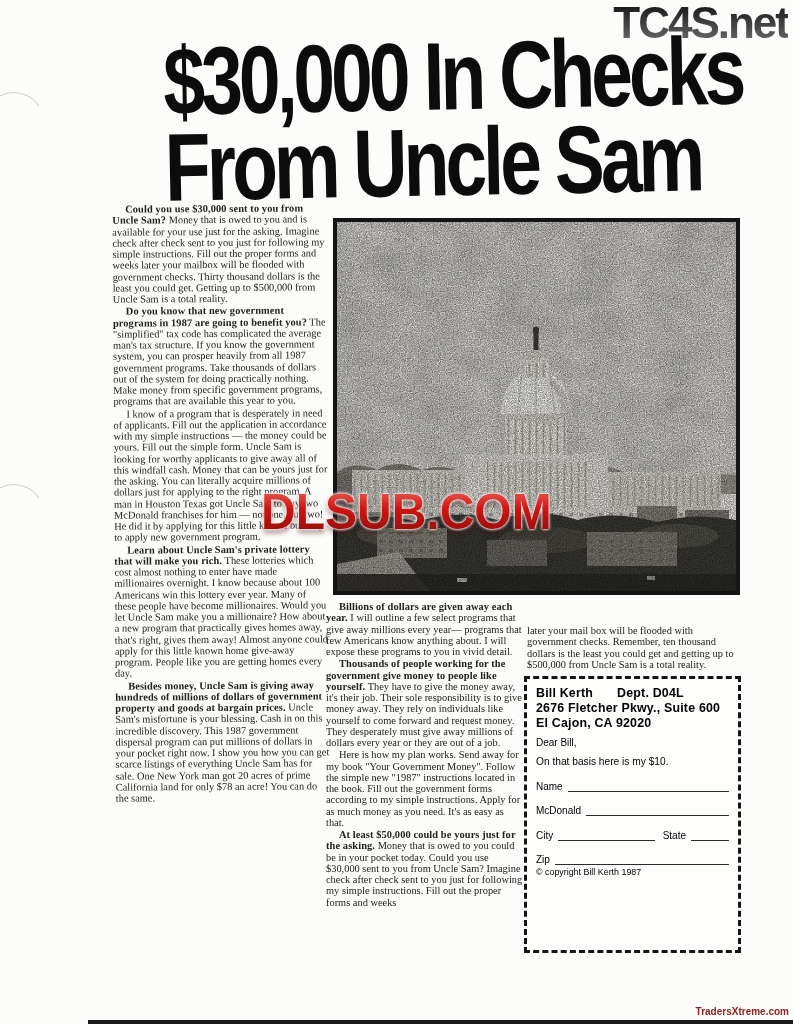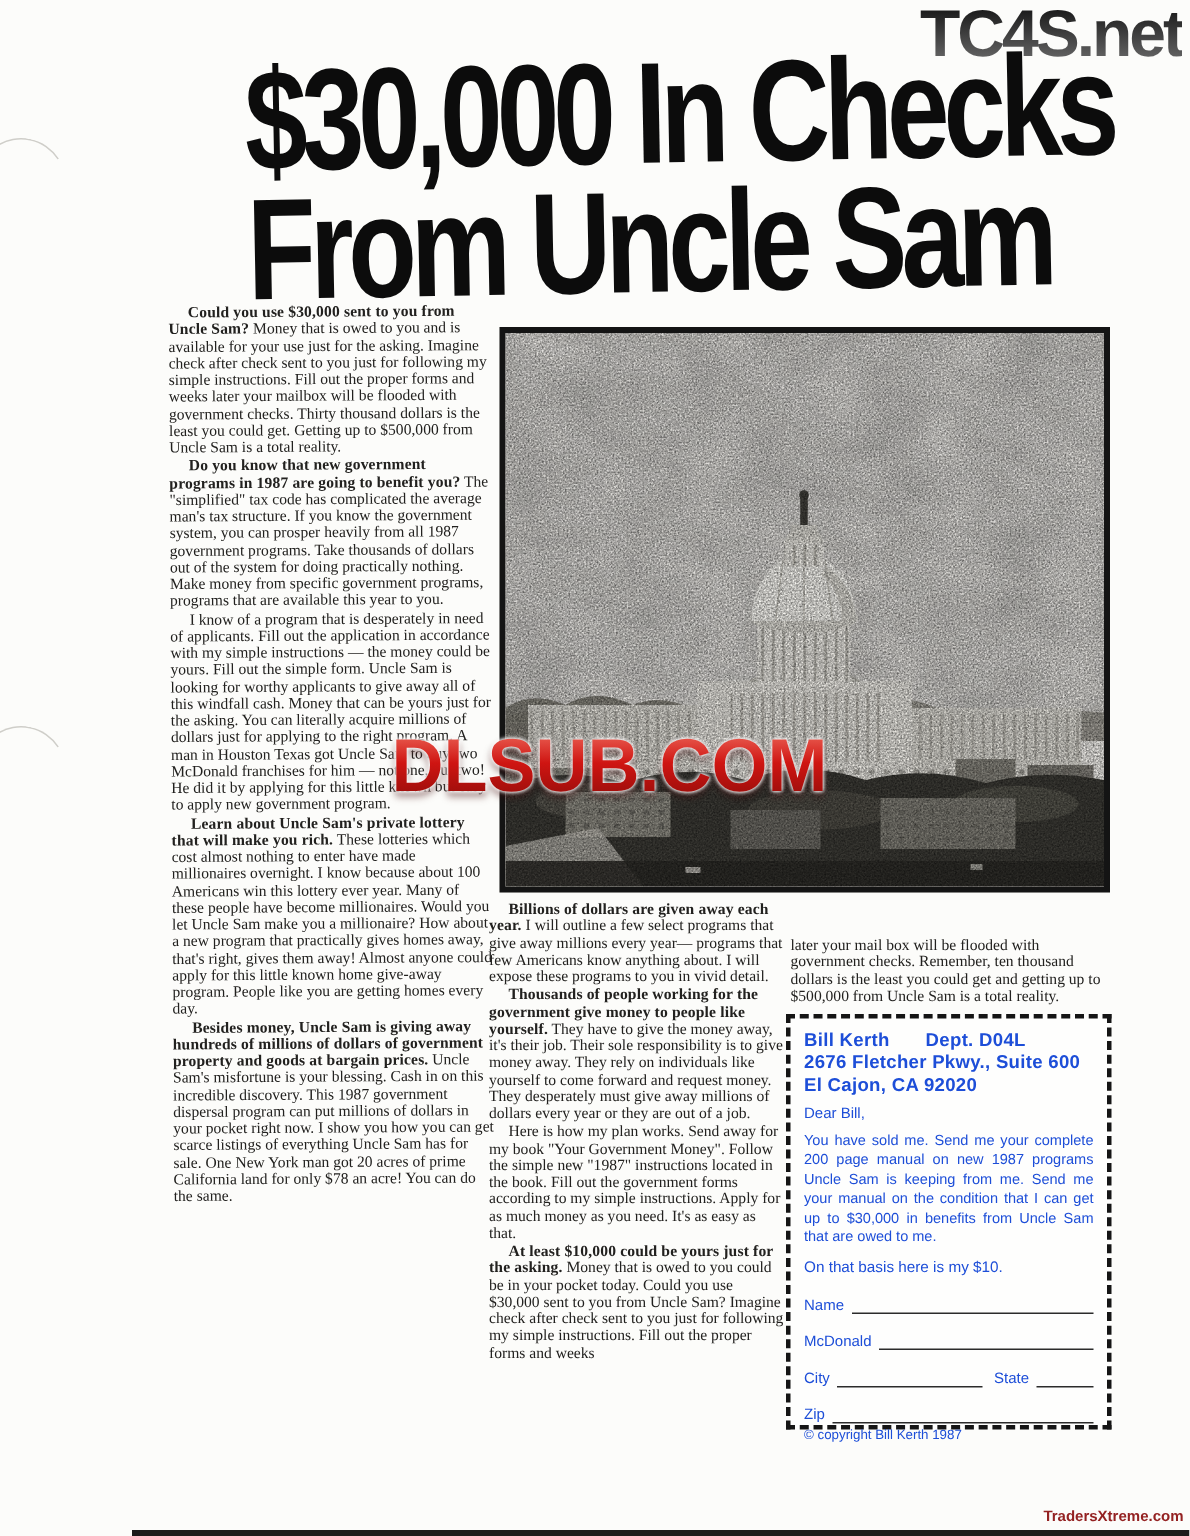--- a/index.html
+++ b/index.html
@@ -47,21 +47,21 @@
   .col-right p{text-indent:0;}
   
   .photo{
     position:absolute;left:333px;top:218px;width:399px;height:369px;
     border:4px solid #141414;z-index:2;background:#edebe7;
   }
   
   .coupon{
     position:absolute;left:524px;top:676px;width:193px;height:258px;
     border:3px dashed #151515;padding:7px 9px 6px 9px;
-    font-family:"Liberation Sans",sans-serif;color:#1d4ed8;z-index:4;background:rgba(255,255,255,.6);
+    font-family:"Liberation Sans",sans-serif;color:#000000;z-index:4;background:rgba(255,255,255,.6);
   }
   .c-head{font-weight:bold;font-size:12.4px;line-height:1.22;letter-spacing:.2px;}
   .c-head .dept{margin-left:24px;}
   .c-sal{font-size:10px;margin-top:6px;}
   .c-body{font-size:9.7px;line-height:1.32;margin-top:7px;text-align:justify;}
   .c-basis{font-size:10.2px;margin-top:8px;}
   .frow{display:flex;align-items:flex-end;margin-top:12.5px;font-size:10px;justify-content:space-between;}
   .fline{flex:1;border-bottom:1.4px solid #2b2b2b;margin-left:5px;height:11px;}
   .fline.short{flex:0 0 38px;}
   .frow .state-label{margin-left:8px;}
@@ -170,35 +170,34 @@
   <p><b>Do you know that new government programs in 1987 are going to benefit you?</b><span> The "simplified" tax code has complicated the average man's tax structure. If you know the government system, you can prosper heavily from all 1987 government programs. Take thousands of dollars out of the system for doing practically nothing. Make money from specific government programs, programs that are available this year to you.</span></p>
   <p><b></b><span>I know of a program that is desperately in need of applicants. Fill out the application in accordance with my simple instructions — the money could be yours. Fill out the simple form. Uncle Sam is looking for worthy applicants to give away all of this windfall cash. Money that can be yours just for the asking. You can literally acquire millions of dollars just for applying to the right program. A man in Houston Texas got Uncle Sam to buy two McDonald franchises for him — not one, but two! He did it by applying for this little known but easy to apply new government program.</span></p>
   <p><b>Learn about Uncle Sam's private lottery that will make you rich.</b><span> These lotteries which cost almost nothing to enter have made millionaires overnight. I know because about 100 Americans win this lottery ever year. Many of these people have become millionaires. Would you let Uncle Sam make you a millionaire? How about a new program that practically gives homes away, that's right, gives them away! Almost anyone could apply for this little known home give-away program. People like you are getting homes every day.</span></p>
   <p><b>Besides money, Uncle Sam is giving away hundreds of millions of dollars of government property and goods at bargain prices.</b><span> Uncle Sam's misfortune is your blessing. Cash in on this incredible discovery. This 1987 government dispersal program can put millions of dollars in your pocket right now. I show you how you can get scarce listings of everything Uncle Sam has for sale. One New York man got 20 acres of prime California land for only $78 an acre! You can do the same.</span></p>
 </div>
 
 <div class="col col-mid">
   <p><b>Billions of dollars are given away each year.</b><span> I will outline a few select programs that give away millions every year— programs that few Americans know anything about. I will expose these programs to you in vivid detail.</span></p>
   <p><b>Thousands of people working for the government give money to people like yourself.</b><span> They have to give the money away, it's their job. Their sole responsibility is to give money away. They rely on individuals like yourself to come forward and request money. They desperately must give away millions of dollars every year or they are out of a job.</span></p>
   <p><b></b><span>Here is how my plan works. Send away for my book "Your Government Money". Follow the simple new "1987" instructions located in the book. Fill out the government forms according to my simple instructions. Apply for as much money as you need. It's as easy as that.</span></p>
-  <p><b>At least $10,000 could be yours just for the asking.</b><span> Money that is owed to you could be in your pocket today. Could you use $30,000 sent to you from Uncle Sam? Imagine check after check sent to you just for following my simple instructions. Fill out the proper forms and weeks</span></p>
+  <p><b>At least $50,000 could be yours just for the asking.</b><span> Money that is owed to you could be in your pocket today. Could you use $30,000 sent to you from Uncle Sam? Imagine check after check sent to you just for following my simple instructions. Fill out the proper forms and weeks</span></p>
 </div>
 
 <div class="col col-right">
   <p><span>later your mail box will be flooded with government checks. Remember, ten thousand dollars is the least you could get and getting up to $500,000 from Uncle Sam is a total reality.</span></p>
 </div>
 
 <div class="coupon">
   <div class="c-head">
     <span>Bill Kerth</span><span class="dept">Dept. D04L</span><br>
     <span>2676 Fletcher Pkwy., Suite 600</span><br>
     <span>El Cajon, CA 92020</span>
   </div>
   <div class="c-sal">Dear Bill,</div>
-  <div class="c-body">You have sold me. Send me your complete 200 page manual on new 1987 programs Uncle Sam is keeping from me. Send me your manual on the condition that I can get up to $30,000 in benefits from Uncle Sam that are owed to me.</div>
   <div class="c-basis">On that basis here is my $10.</div>
   <div class="frow">
     <span>Name</span>
       <span class="fline"></span>
   </div>
   <div class="frow">
     <span>McDonald</span>
       <span class="fline"></span>
   </div>
   <div class="frow">

